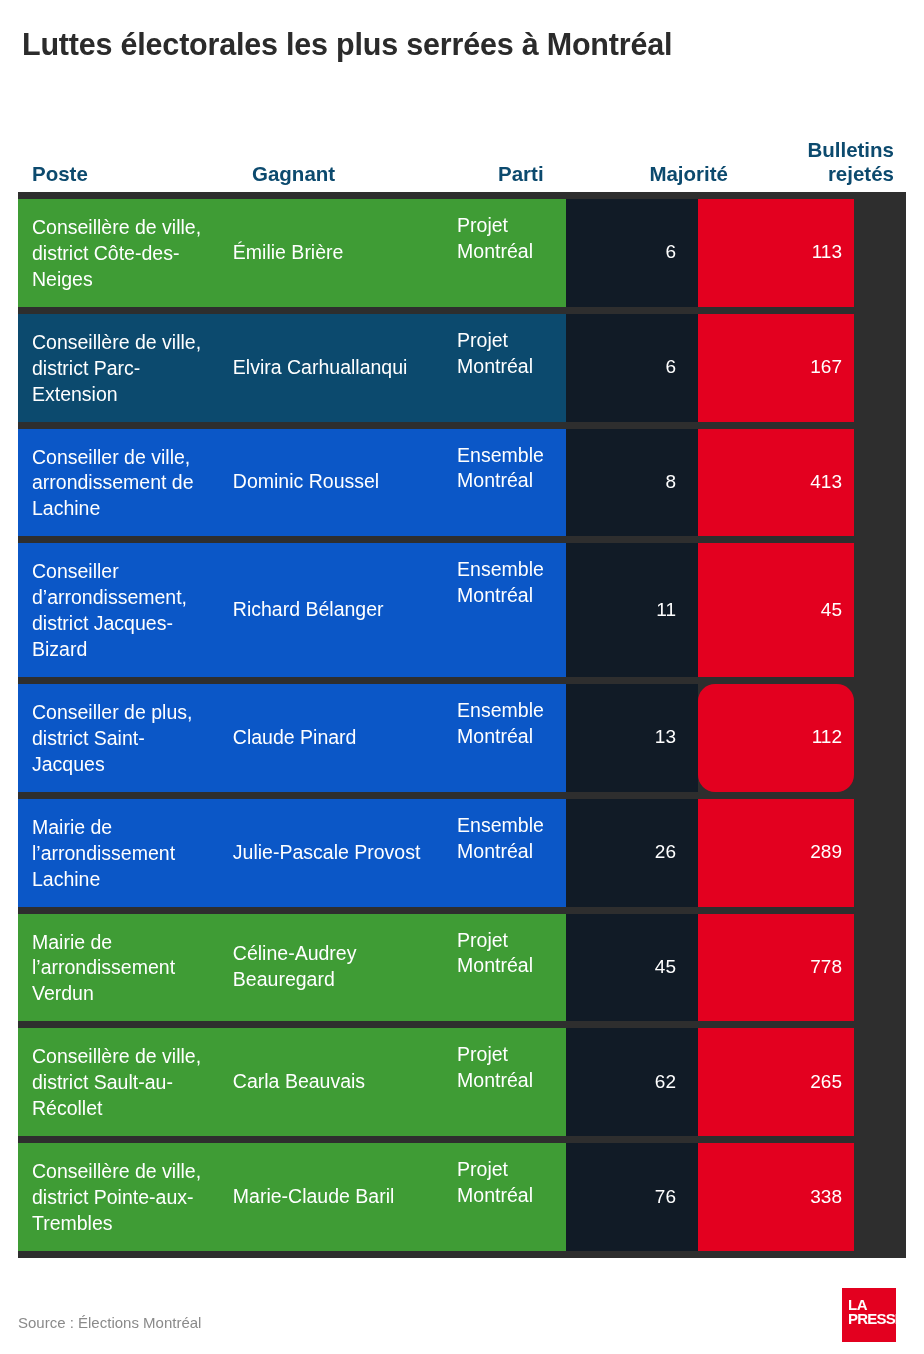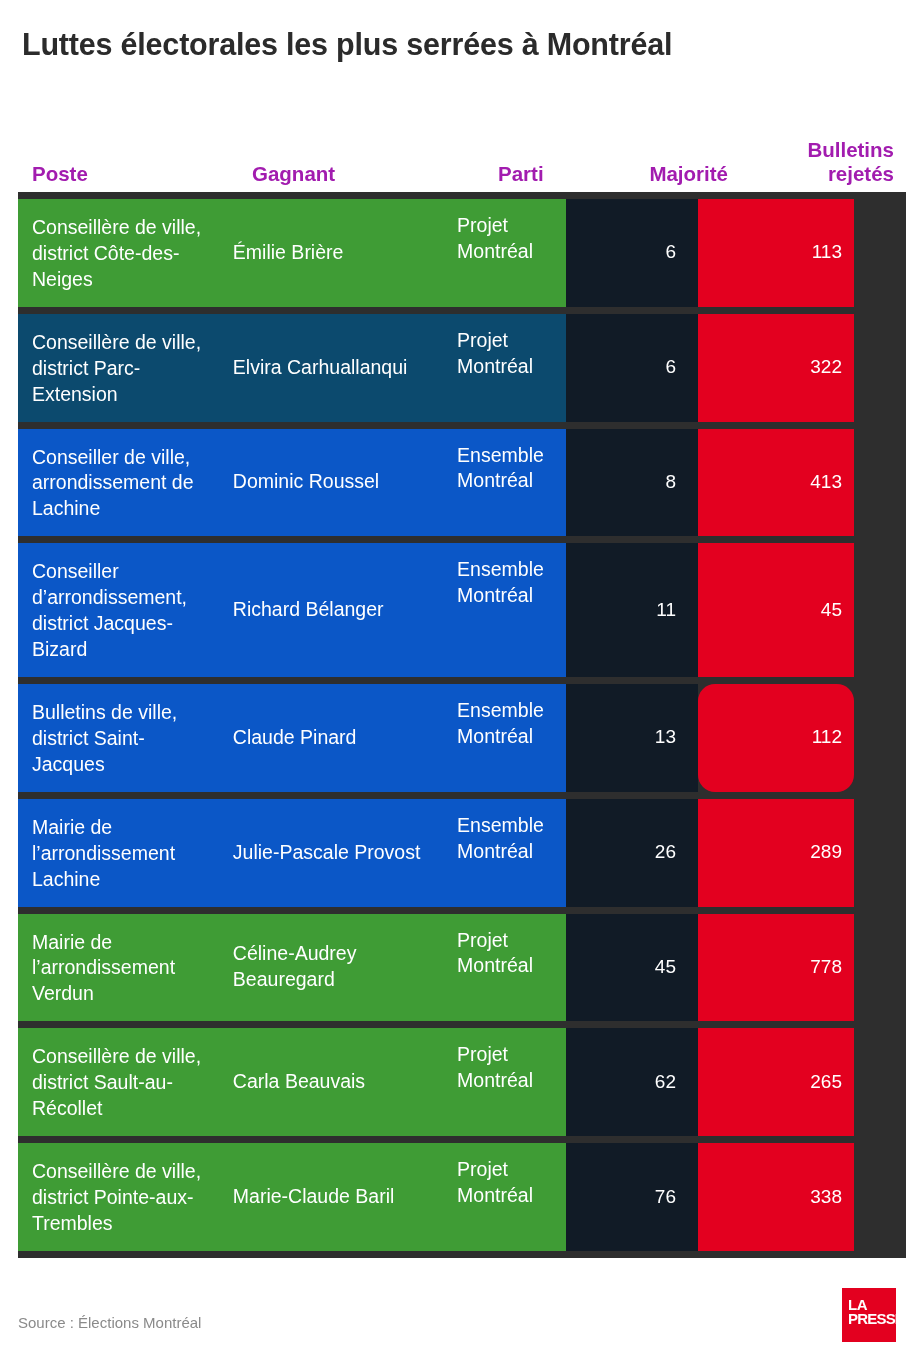--- a/index.html
+++ b/index.html
@@ -42,21 +42,21 @@
 
   
   .thead {
     display: flex;
     align-items: flex-end;
     height: 84px;
   }
   .th {
     font-size: 20.5px;
     font-weight: bold;
-    color: #a21caf;
+    color: #0c4a6e;
     line-height: 1.18;
     padding-bottom: 6px;
   }
   .th.c-poste    { width: 220px; padding-left: 14px; }
   .th.c-gagnant  { width: 242px; padding-left: 14px; }
   .th.c-parti    { width: 138px; padding-left: 18px; }
   .th.c-majorite { width: 132px; text-align: right; padding-right: 22px; }
   .th.c-bulletins{ width: 156px; text-align: right; padding-right: 12px; }
 
   
@@ -216,21 +216,21 @@
               <div class="gagnant-text">Elvira Carhuallanqui</div>
             </div>
             <div class="cell c3">
               <div class="parti-text">Projet Montréal</div>
             </div>
           </div>
           <div class="cell c4" style="background: rgb(17, 27, 38);">
             <span class="num">6</span>
           </div>
           <div class="cell c5" style="background: rgb(227, 0, 31);">
-            <span class="num">322</span>
+            <span class="num">167</span>
           </div>
         </div>
         <div class="row">
           <div class="party-block" style="background: rgb(11, 87, 199);">
             <div class="cell c1">
               <div class="poste-text">Conseiller de ville, arrondissement de Lachine</div>
             </div>
             <div class="cell c2">
               <div class="gagnant-text">Dominic Roussel</div>
             </div>
@@ -260,21 +260,21 @@
           <div class="cell c4" style="background: rgb(17, 27, 38);">
             <span class="num">11</span>
           </div>
           <div class="cell c5" style="background: rgb(227, 0, 31);">
             <span class="num">45</span>
           </div>
         </div>
         <div class="row">
           <div class="party-block" style="background: rgb(11, 87, 199);">
             <div class="cell c1">
-              <div class="poste-text">Bulletins de ville, district Saint-Jacques</div>
+              <div class="poste-text">Conseiller de plus, district Saint-Jacques</div>
             </div>
             <div class="cell c2">
               <div class="gagnant-text">Claude Pinard</div>
             </div>
             <div class="cell c3">
               <div class="parti-text">Ensemble Montréal</div>
             </div>
           </div>
           <div class="cell c4" style="background: rgb(17, 27, 38);">
             <span class="num">13</span>

